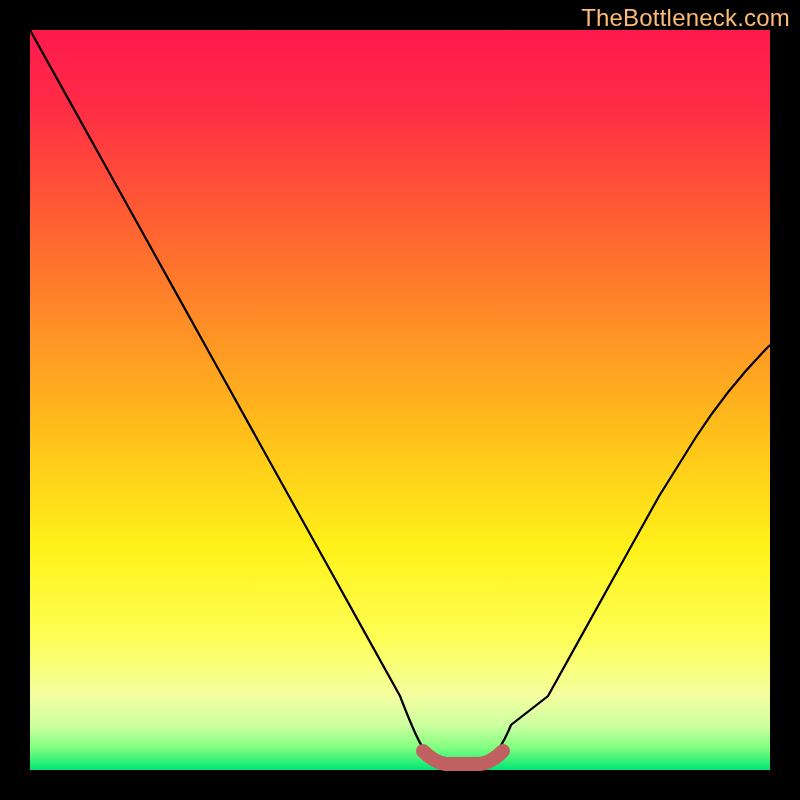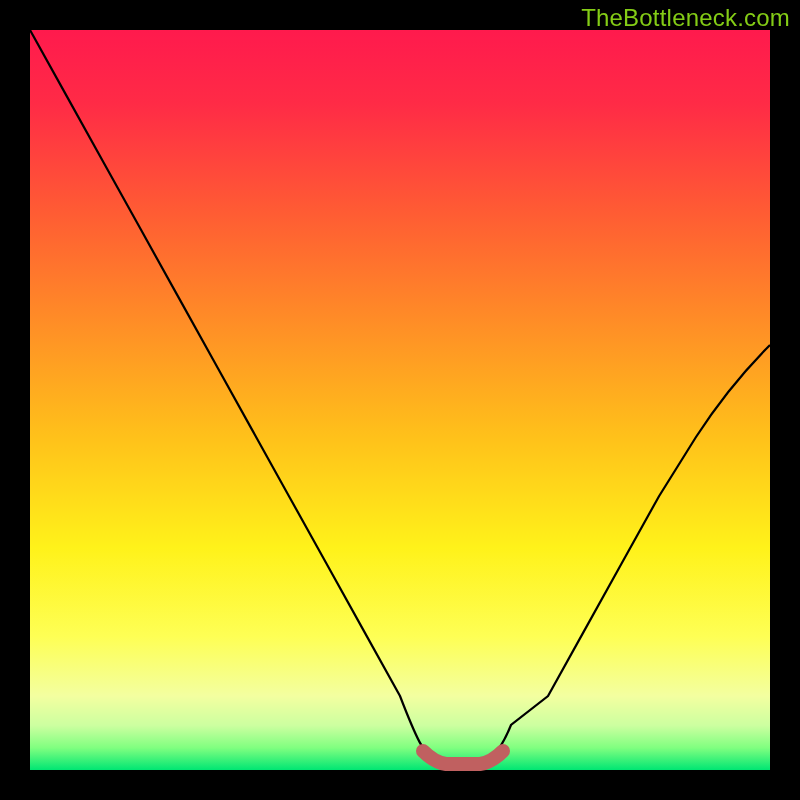--- a/index.html
+++ b/index.html
@@ -14,21 +14,21 @@
   .frame {
     position: relative;
     width: 800px;
     height: 800px;
     background: #000;
   }
   .watermark {
     position: absolute;
     top: 4px;
     right: 10px;
-    color: #84cc16;
+    color: #fdba74;
     font-size: 24px;
     font-weight: 400;
     letter-spacing: 0.2px;
     z-index: 10;
   }
   svg {
     display: block;
   }
 </style>
 </head>

